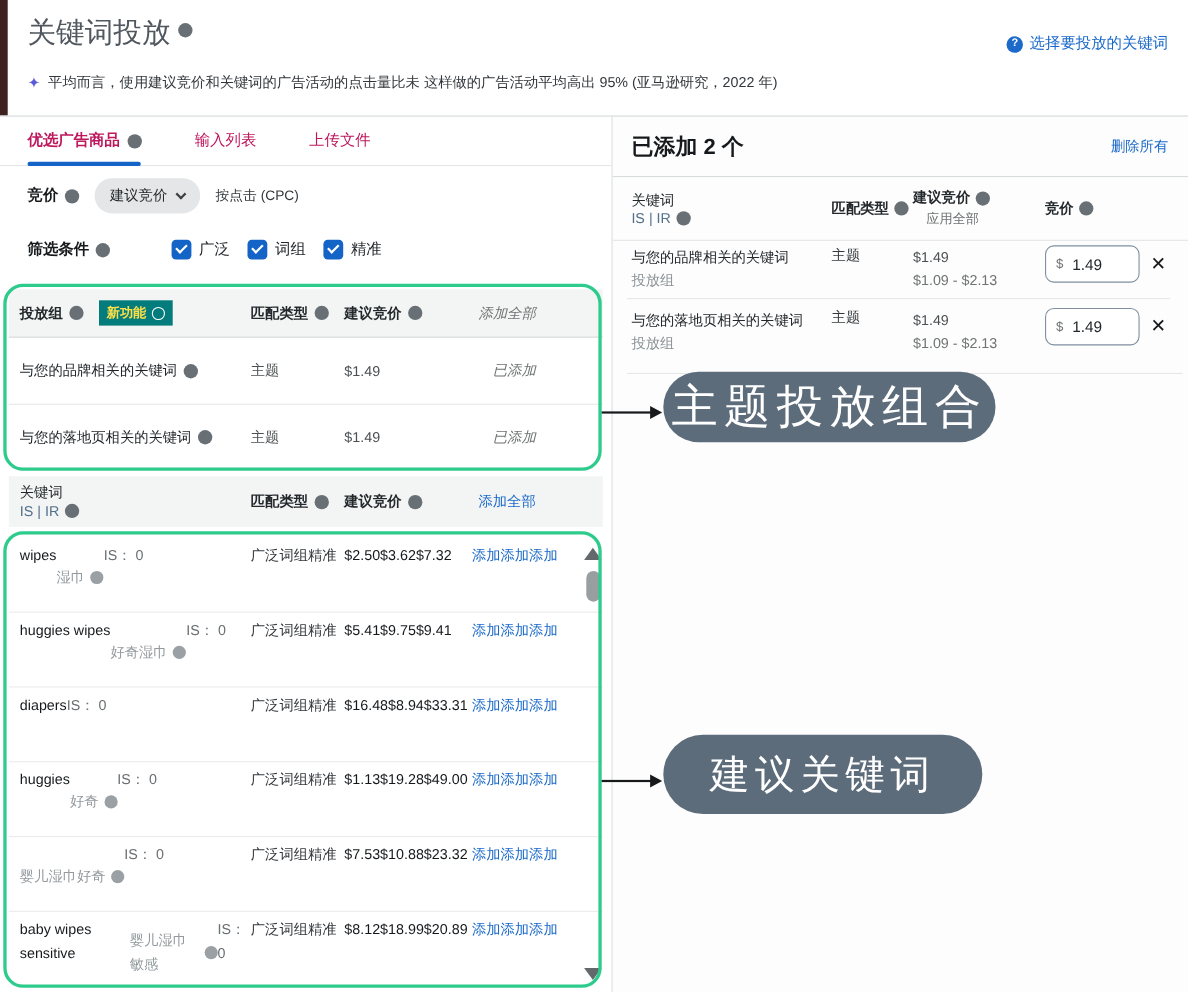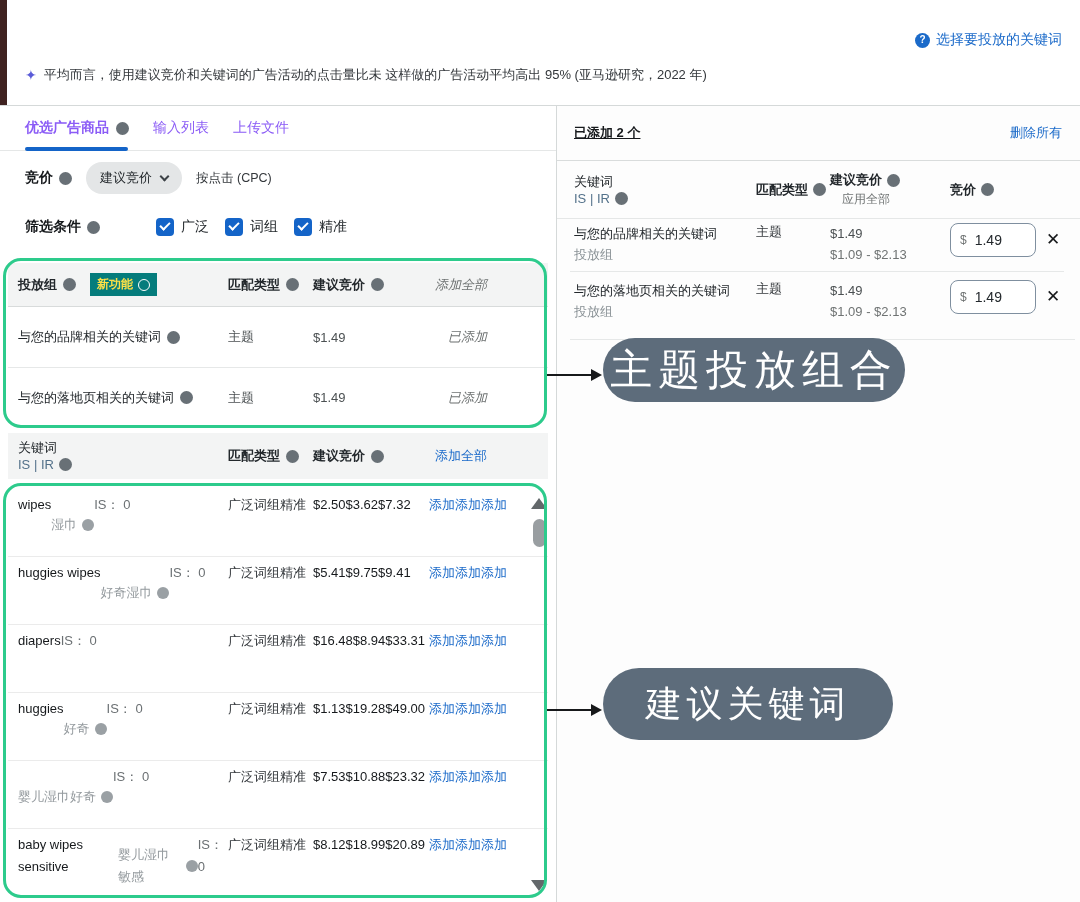--- a/index.html
+++ b/index.html
@@ -30,21 +30,21 @@
   .sparkle{color:#5a5bd8;font-size:14px;}
 
   
   .left-panel{position:absolute;left:0;top:105px;width:557px;height:797px;background:#fff;
     border-top:1px solid #d5d9d9;border-right:1px solid #d5d9d9;}
   .right-panel{position:absolute;left:557px;top:105px;width:523px;height:797px;background:#fdfdfd;
     border-top:1px solid #d5d9d9;}
 
   
   .tabs{position:absolute;left:0;top:0;width:100%;height:45px;border-bottom:1px solid #e5e7e7;
-    display:flex;align-items:center;padding-left:25px;gap:24px;font-size:14px;color:#8b5cf6;}
+    display:flex;align-items:center;padding-left:25px;gap:48px;font-size:14px;color:#be185d;}
   .tab{display:flex;align-items:center;gap:7px;cursor:pointer;}
   .tab.active{font-weight:bold;}
   .tab-underline{position:absolute;left:25px;top:41px;width:103px;height:4px;background:var(--check-blue);border-radius:2px;}
 
   
   .bid-row{position:absolute;left:25px;top:56px;display:flex;align-items:center;gap:14px;}
   .bid-label{font-size:14px;font-weight:bold;display:flex;align-items:center;gap:6px;}
   .pill{height:32px;padding:0 14px;background:#e4e6e7;border-radius:16px;display:flex;align-items:center;gap:9px;
     font-size:13px;color:#23282c;cursor:pointer;}
   .chev{width:7px;height:7px;border-right:2px solid #3d4247;border-bottom:2px solid #3d4247;transform:rotate(45deg);margin-top:-3px;}
@@ -97,21 +97,21 @@
   
   .sb-arrow-up,.sb-arrow-down{position:absolute;left:531px;width:0;height:0;cursor:pointer;
     border-left:8px solid transparent;border-right:8px solid transparent;}
   .sb-arrow-up{top:392px;border-bottom:11px solid #63686b;}
   .sb-arrow-down{top:774px;border-top:11px solid #63686b;}
   .sb-thumb{position:absolute;left:533px;top:413px;width:13px;height:28px;border-radius:7px;background:#999e a1;background:#999ea1;cursor:grab;}
 
   
   .rp-head{position:absolute;left:0;top:0;width:100%;height:55px;border-bottom:1px solid #d9dcdc;
     display:flex;align-items:center;justify-content:space-between;padding:0 18px 0 17px;}
-  .rp-title{font-size:13px;font-weight:bold;text-decoration:underline;}
+  .rp-title{font-size:20px;font-weight:bold;}
   .rrow{display:grid;grid-template-columns:182px 74px 120px 1fr;align-items:center;padding-left:17px;}
   .rp-cols{position:absolute;left:0;top:55px;width:100%;height:58px;border-bottom:1px solid #e5e7e7;
     font-size:13px;font-weight:bold;color:#23282c;align-items:center;}
   .rp-cols .c1{font-weight:normal;line-height:17px;}
   .rp-cols .isir{color:#53718a;display:flex;align-items:center;gap:5px;}
   .rp-cols .hcell{display:flex;align-items:center;gap:5px;}
   .apply-all{display:block;font-weight:normal;font-size:12px;color:#6f7373;margin-left:12px;margin-top:2px;cursor:pointer;}
   .rp-row{position:absolute;left:0;width:100%;font-size:13px;align-items:flex-start;}
   .rp-row .name{color:#23282c;line-height:21px;}
   .rp-row .sub{color:#8a9296;line-height:21px;}
@@ -142,20 +142,24 @@
   .ann-badge1{left:603px;top:338px;width:302px;height:64px;border-radius:32px;font-size:42px;}
   .ann-badge2{left:603px;top:668px;width:290px;height:72px;border-radius:36px;font-size:36px;}
 </style>
 </head>
 <body>
 
 <div class="canvas">
 
   <div class="edge-sliver"></div>
 
+  <div class="page-title">
+    <span>关键词投放</span>
+    <span class="info-icon"></span>
+  </div>
   <a class="help-link blue-link">
     <span class="q-icon">?</span>
     <span>选择要投放的关键词</span>
   </a>
   <div class="tip">
     <span class="sparkle">✦</span>
     <span>平均而言，使用建议竞价和关键词的广告活动的点击量比未 这样做的广告活动平均高出 95% (亚马逊研究，2022 年)</span>
   </div>
 
   <div class="left-panel">

